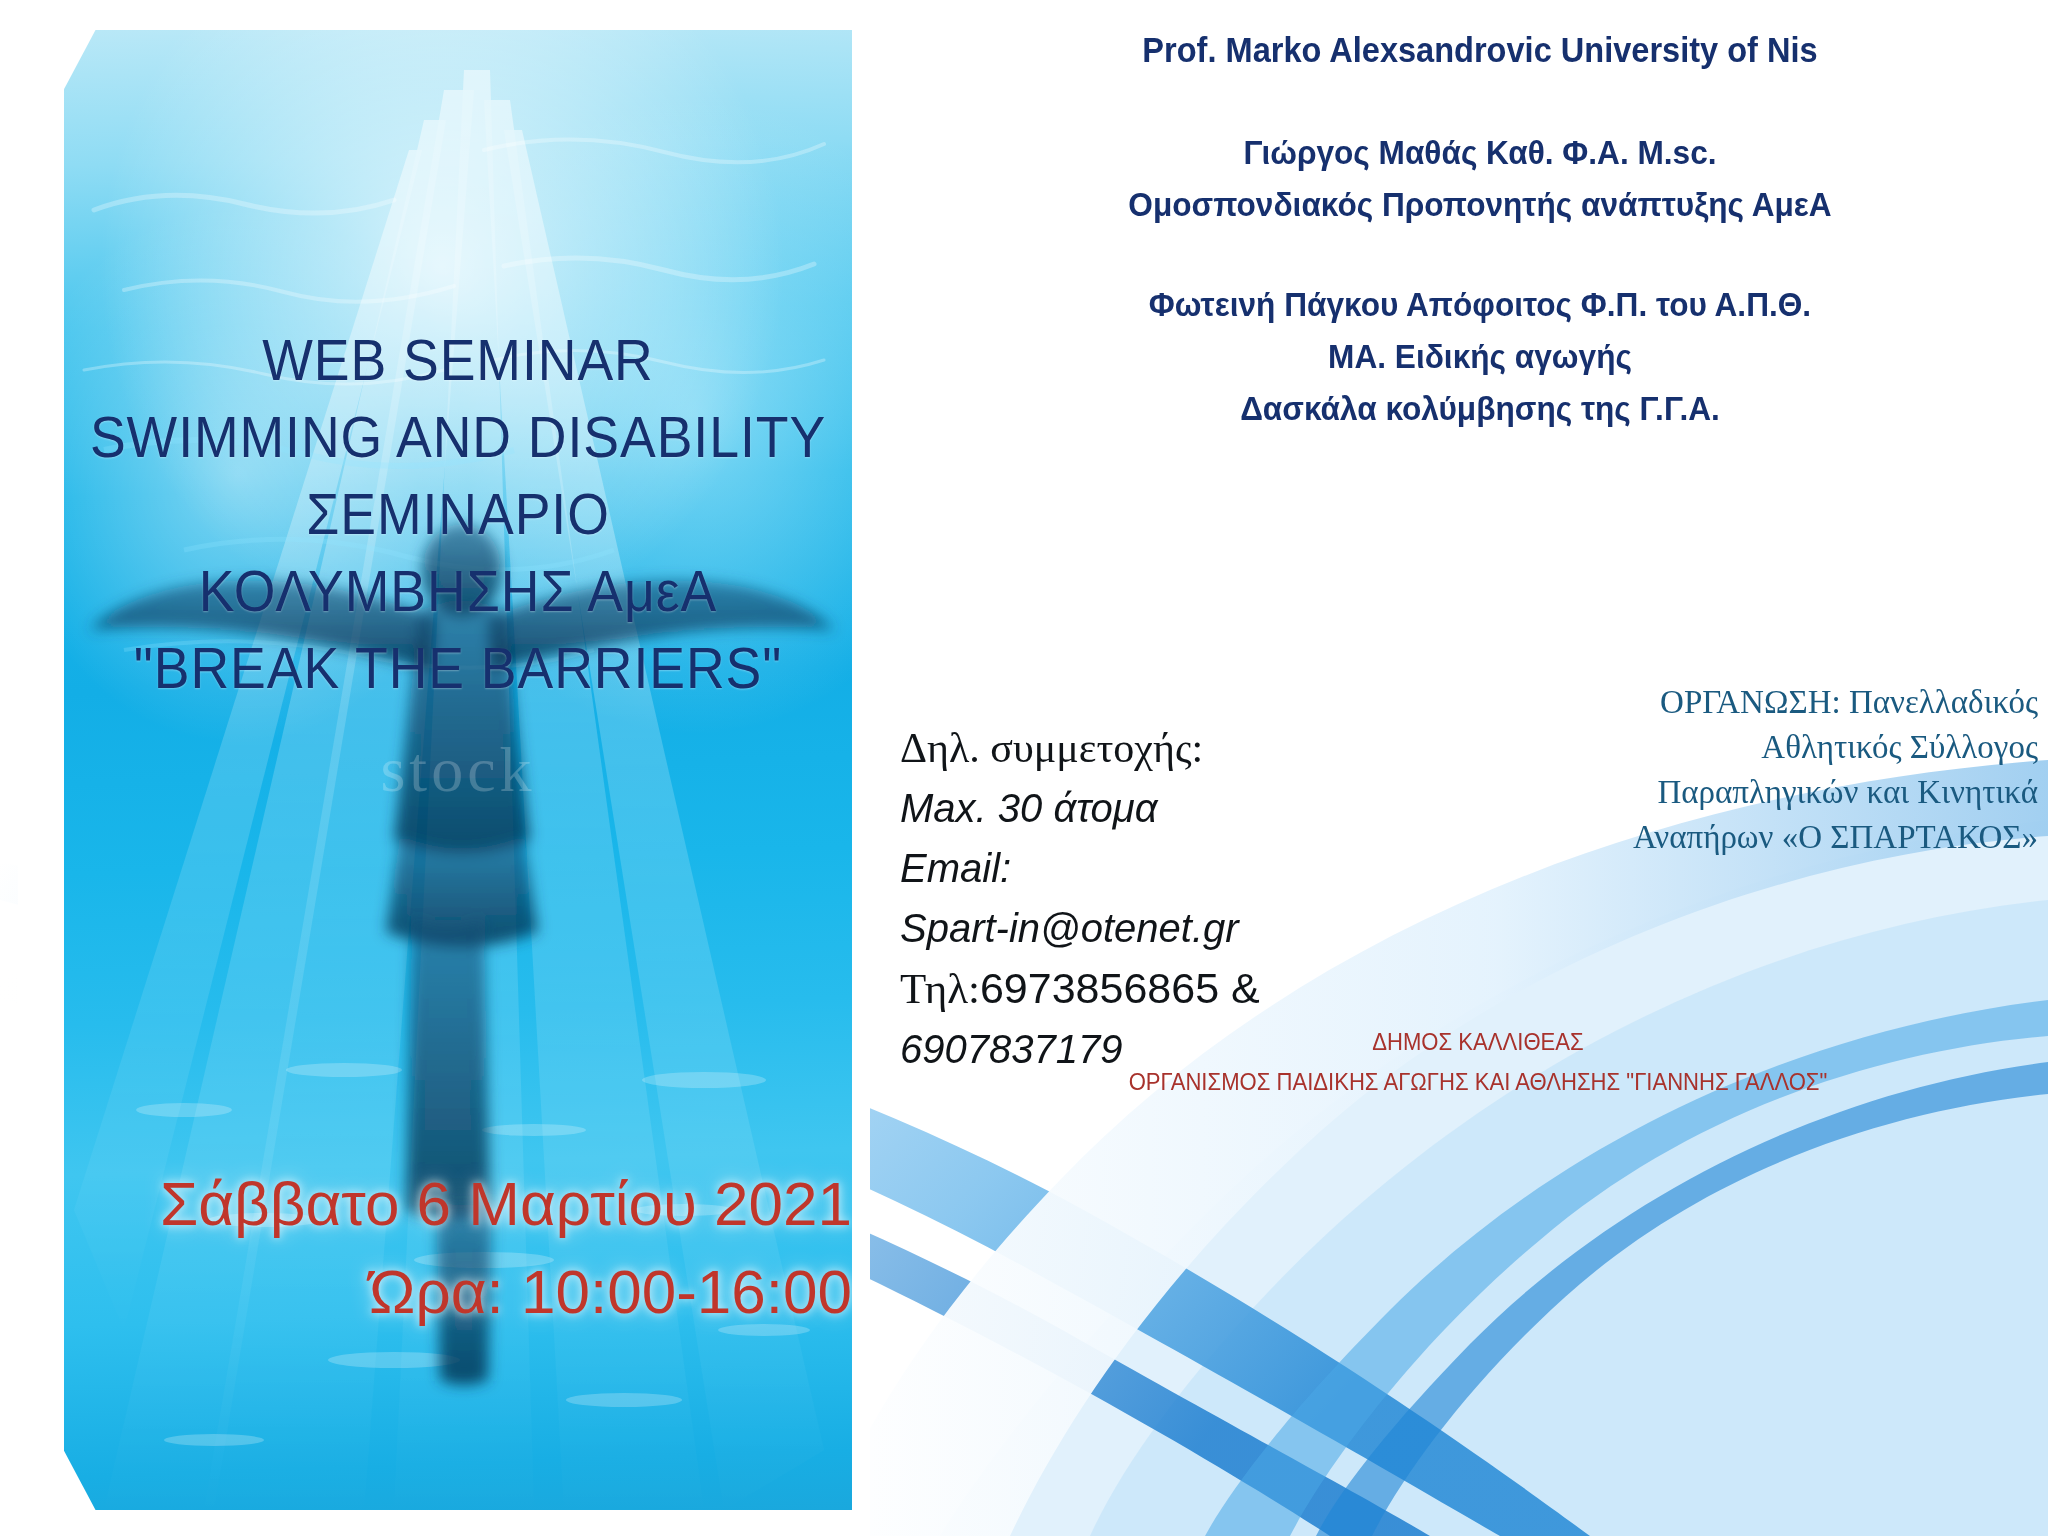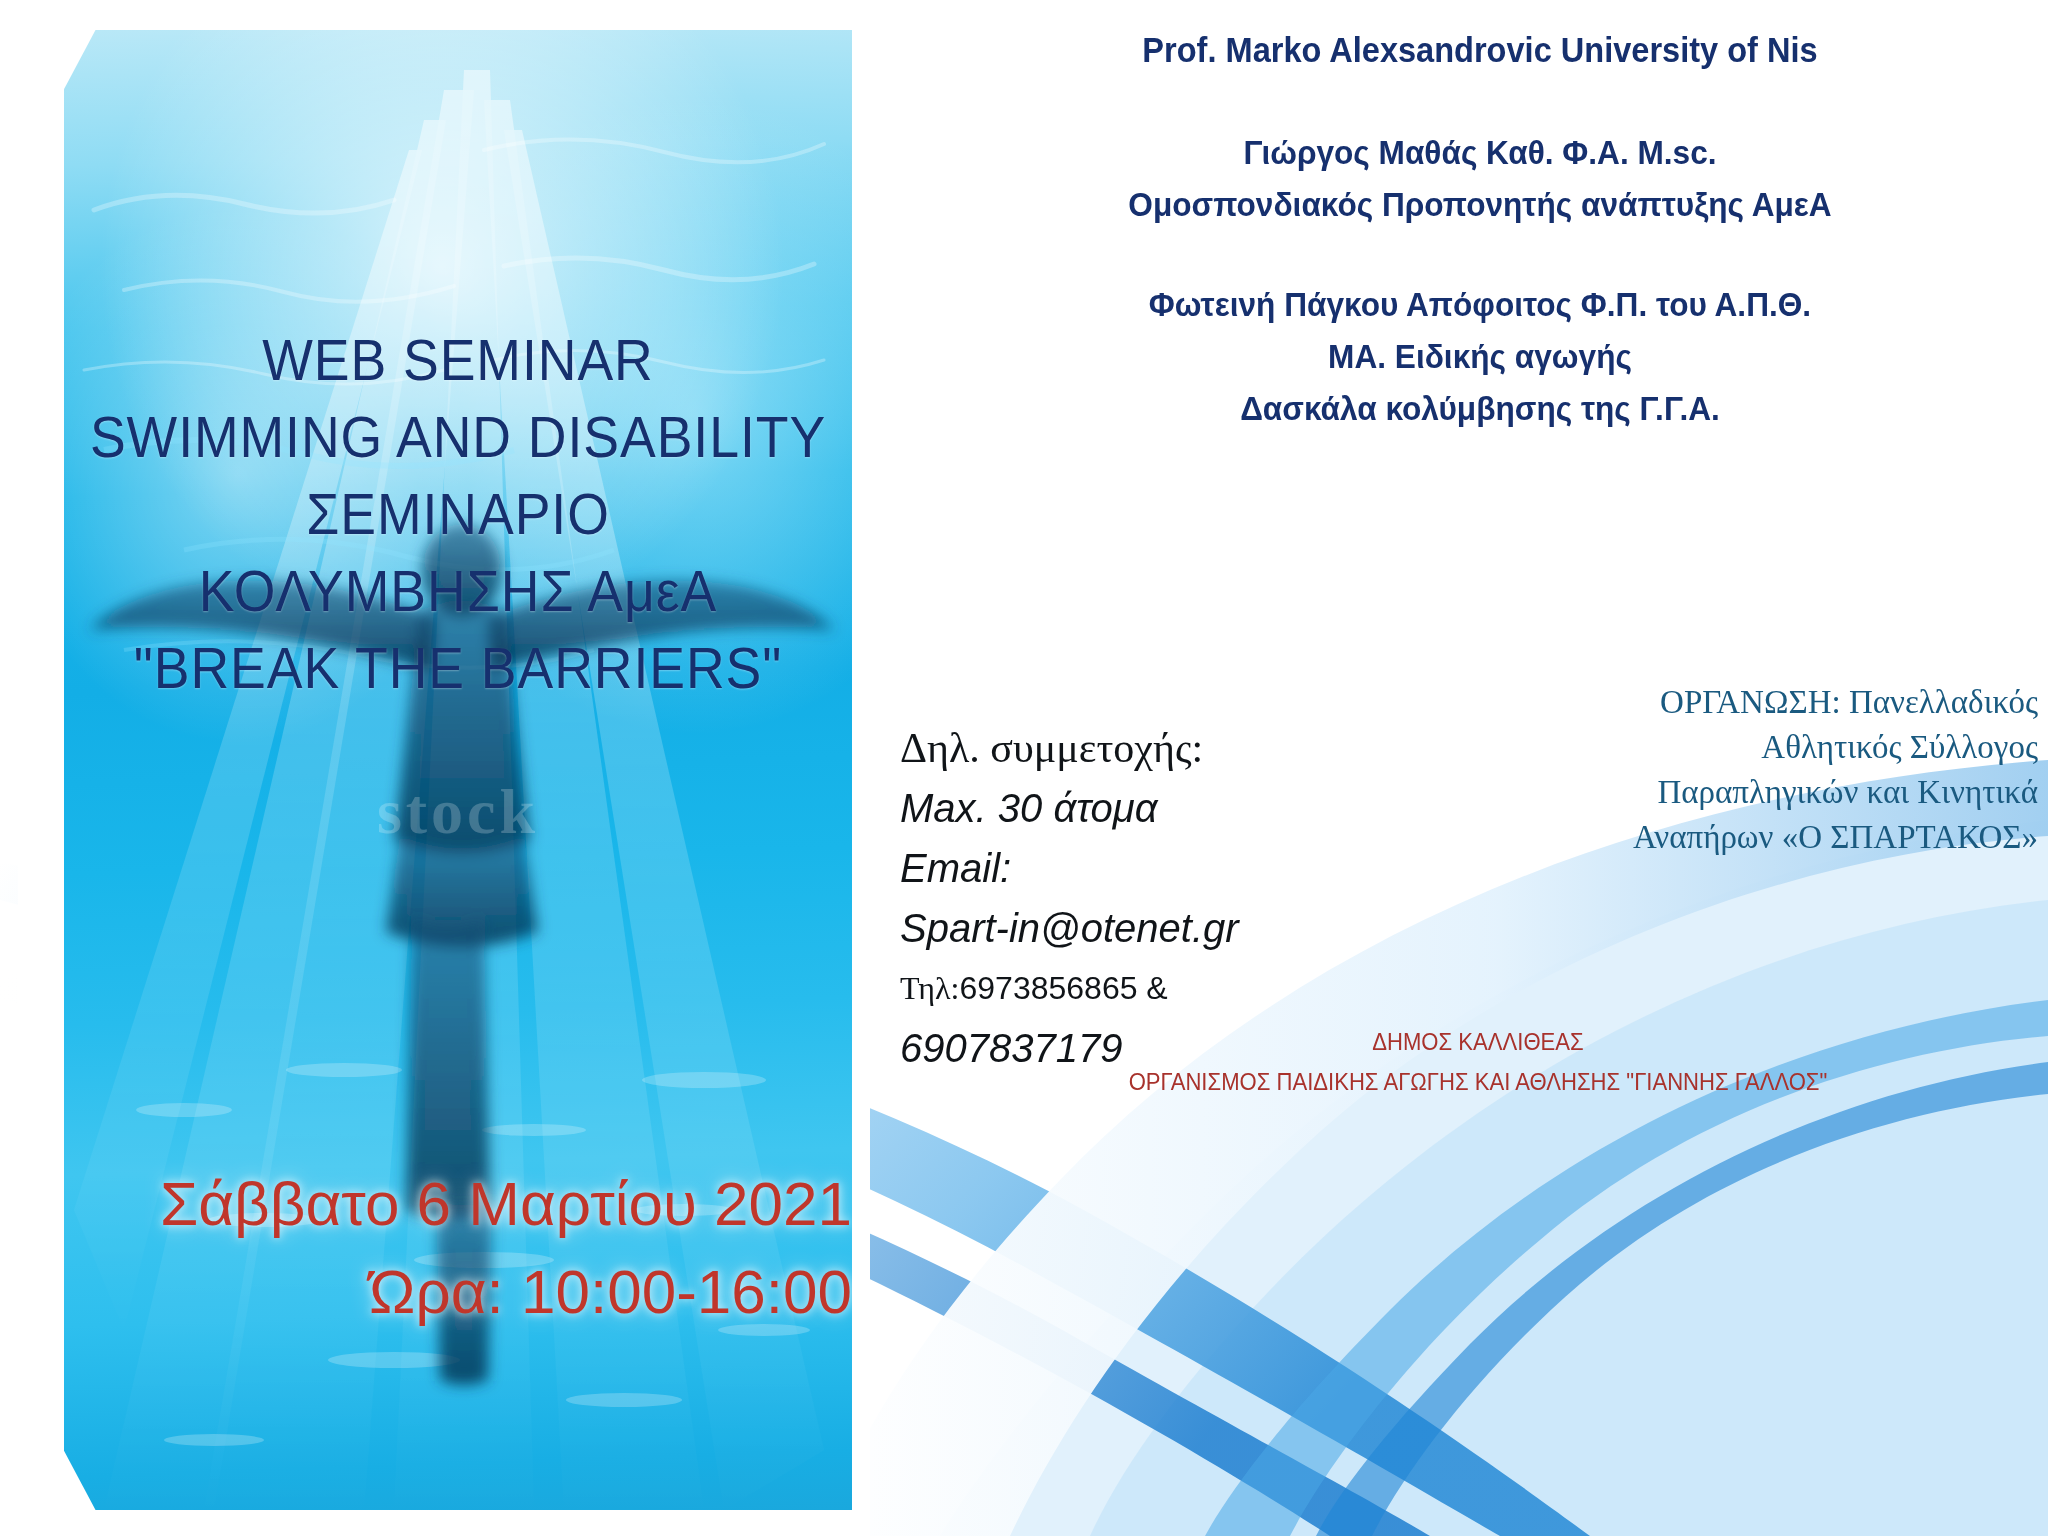--- a/index.html
+++ b/index.html
@@ -49,23 +49,22 @@
   
   .rays{ position:absolute; inset:0; mix-blend-mode:screen; opacity:.55;}
   
   .ripples{ position:absolute; inset:0; opacity:.5;}
   
   .swimmer{ position:absolute; inset:0; }
   .watermark{
     position:absolute; left:50%; top:50%;
     transform:translate(-50%,-50%);
     font-size:64px; color:rgba(255,255,255,.22);
-    letter-spacing:4px; font-weight:700; pointer-events:none;
+    letter-spacing:4px; font-weight:400; pointer-events:none;
     font-family:"Liberation Serif", serif;
-    margin-top:42px;
   }
 
   
   .poster-title{
     position:absolute;
     left:0; right:0; top:292px;
     text-align:center;
     color:#16306e;
     font-family:"Liberation Sans Narrow","Liberation Sans", sans-serif;
     font-size:57px;
@@ -134,21 +133,21 @@
     top:718px;
     width:430px;
     text-align:left;
     color:#101418;
     font-size:40px;
     line-height:60px;
   }
   .contact-line{ white-space:nowrap; }
   .serif-line{ font-family:"Liberation Serif", serif; font-size:42px; }
   .sans-line { font-family:"Liberation Sans", sans-serif; font-size:40px;font-style:italic; }
-  .mix-line  { font-family:"Liberation Sans", sans-serif; font-size:32px; }
+  .mix-line  { font-family:"Liberation Sans", sans-serif; font-size:43px; }
   .mix-line .gr{ font-family:"Liberation Serif", serif; }
 
   .footer-block{
     position:absolute;
     left:0; right:10px;
     bottom:10px;
     text-align:center;
     color:#a8322c;
     font-family:"Liberation Sans Narrow","Liberation Sans", sans-serif;
     font-size:24px;

